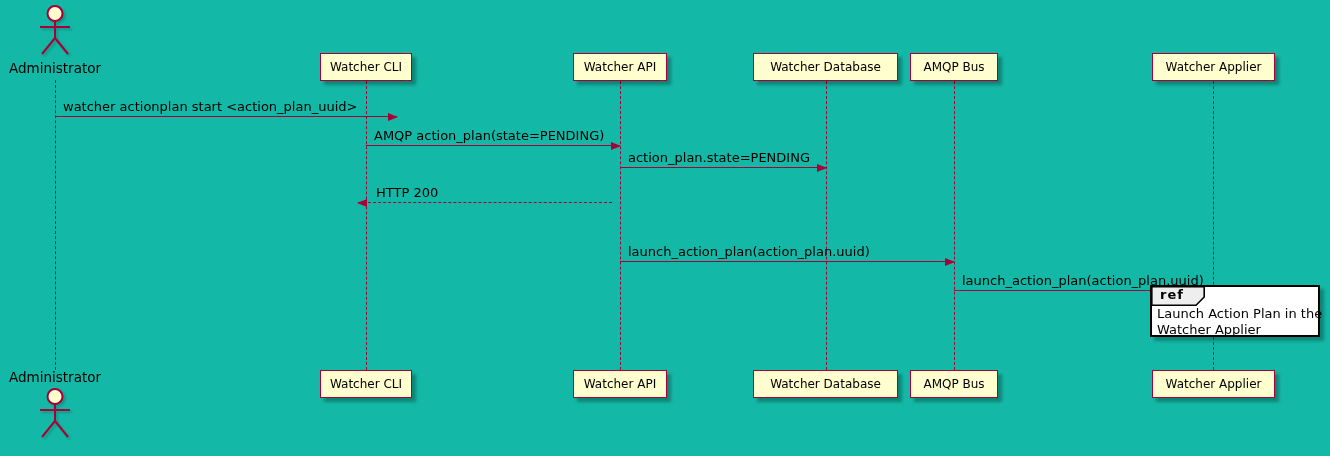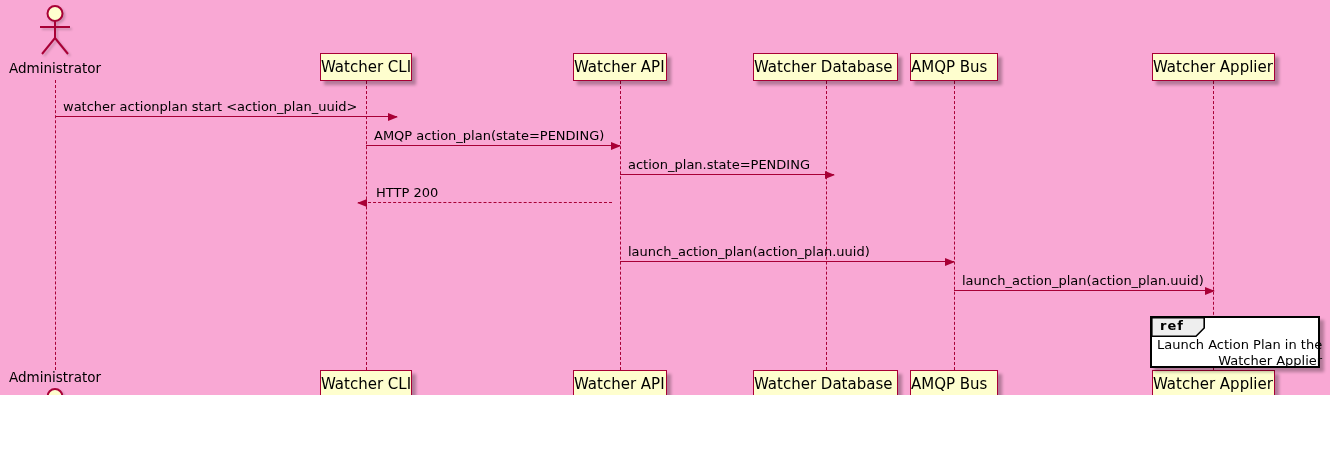--- a/index.html
+++ b/index.html
@@ -3,32 +3,32 @@
 <meta charset="utf-8">
 <style>
   :root{
     --fill:#FEFECE;
     --line:#A80036;
     --txt:#000000;
     --shadow:rgba(0,0,0,0.28);
   }
   html,body{margin:0;padding:0;background:#FFFFFF;}
   body{font-family:"DejaVu Sans","Liberation Sans",sans-serif;color:var(--txt);}
-  .stage{position:relative;width:1330px;height:395px;background:#f9a8d4;overflow:hidden;}
+  .stage{position:relative;width:1330px;height:456px;background:#14b8a6;overflow:hidden;}
 
   
   .lifeline{position:absolute;width:0;border-left:1px dashed var(--line);}
 
   
   .pbox{
     position:absolute;height:28px;box-sizing:border-box;
     background:var(--fill);border:1.5px solid var(--line);
     box-shadow:4px 4px 3px var(--shadow);
-    display:flex;align-items:center;
-    font-size:15px;white-space:nowrap;
+    display:flex;align-items:center;justify-content:center;
+    font-size:12px;white-space:nowrap;
   }
 
   
   .actor{position:absolute;width:96px;display:flex;flex-direction:column;align-items:center;}
   .actor svg{filter:drop-shadow(2.5px 2.5px 1px rgba(0,0,0,0.18));}
   .actor-label{font-size:13.5px;white-space:nowrap;margin-top:2px;}
   .actor.bottom .actor-label{margin-top:0;margin-bottom:2px;}
 
   
   .message{position:absolute;height:20px;}
@@ -124,21 +124,21 @@
     </div>
   </div>
 
   <div class="message" style="left:366px;top:126px;width:254px;">
     <span class="mlabel">AMQP action_plan(state=PENDING)</span>
     <div class="mline">
       <span class="head right"></span>
     </div>
   </div>
 
-  <div class="message" style="left:620px;top:155px;width:206px;padding-left:8px;">
+  <div class="message" style="left:620px;top:148px;width:206px;">
     <span class="mlabel">action_plan.state=PENDING</span>
     <div class="mline">
       <span class="head right"></span>
     </div>
   </div>
 
   <div class="message return" style="left:358px;top:183px;width:254px;">
     <span class="mlabel">HTTP 200</span>
     <div class="mline">
       <span class="head left"></span>
@@ -153,21 +153,21 @@
     </div>
   </div>
 
   <div class="message" style="left:954px;top:271px;width:260px;">
     <span class="mlabel">launch_action_plan(action_plan.uuid)</span>
     <div class="mline">
       <span class="head right"></span>
     </div>
   </div>
 
-  <div class="ref" style="left:1150px;top:316px;width:170px;height:52px;text-align:right;">
+  <div class="ref" style="left:1150px;top:285px;width:170px;height:52px;">
     <div class="ref-tab">
       <svg width="54" height="20" viewBox="0 0 54 20" preserveAspectRatio="none">
         <path d="M0.8 0.8 H53.2 V11 L45 19.2 H0.8 Z" fill="#EEEEEE" stroke="#000000" stroke-width="1.6"></path>
       </svg>
       <span class="ref-kw">ref</span>
     </div>
     <div class="ref-body">
       <div>Launch Action Plan in the</div>
       <div>Watcher Applier</div>
     </div>

